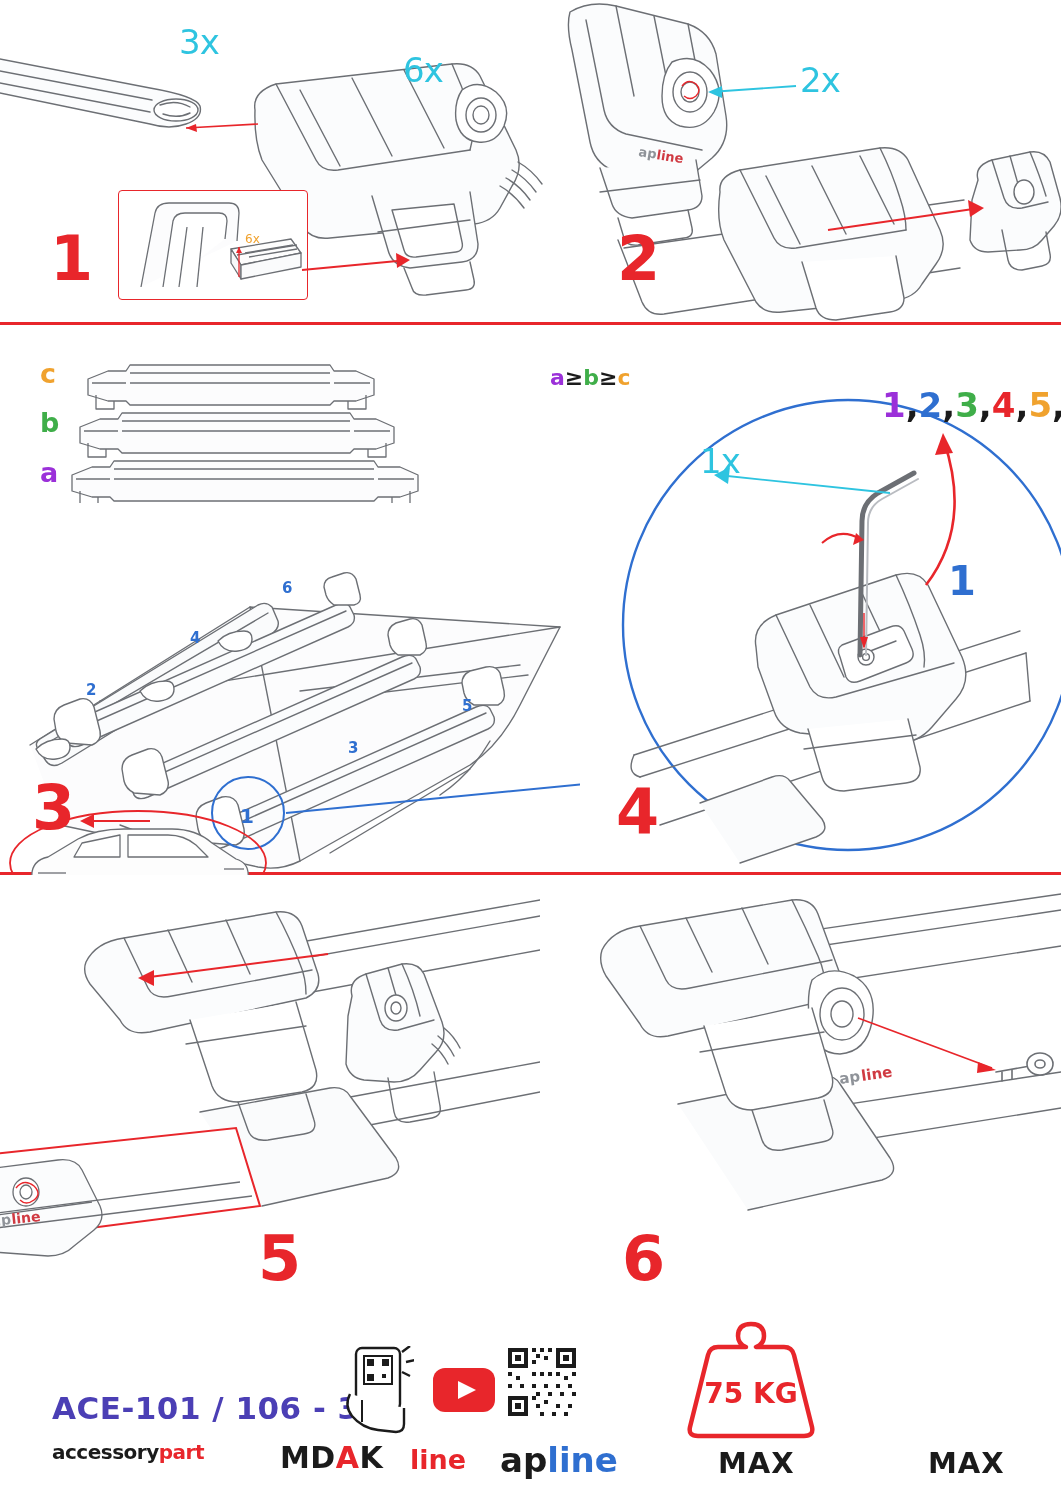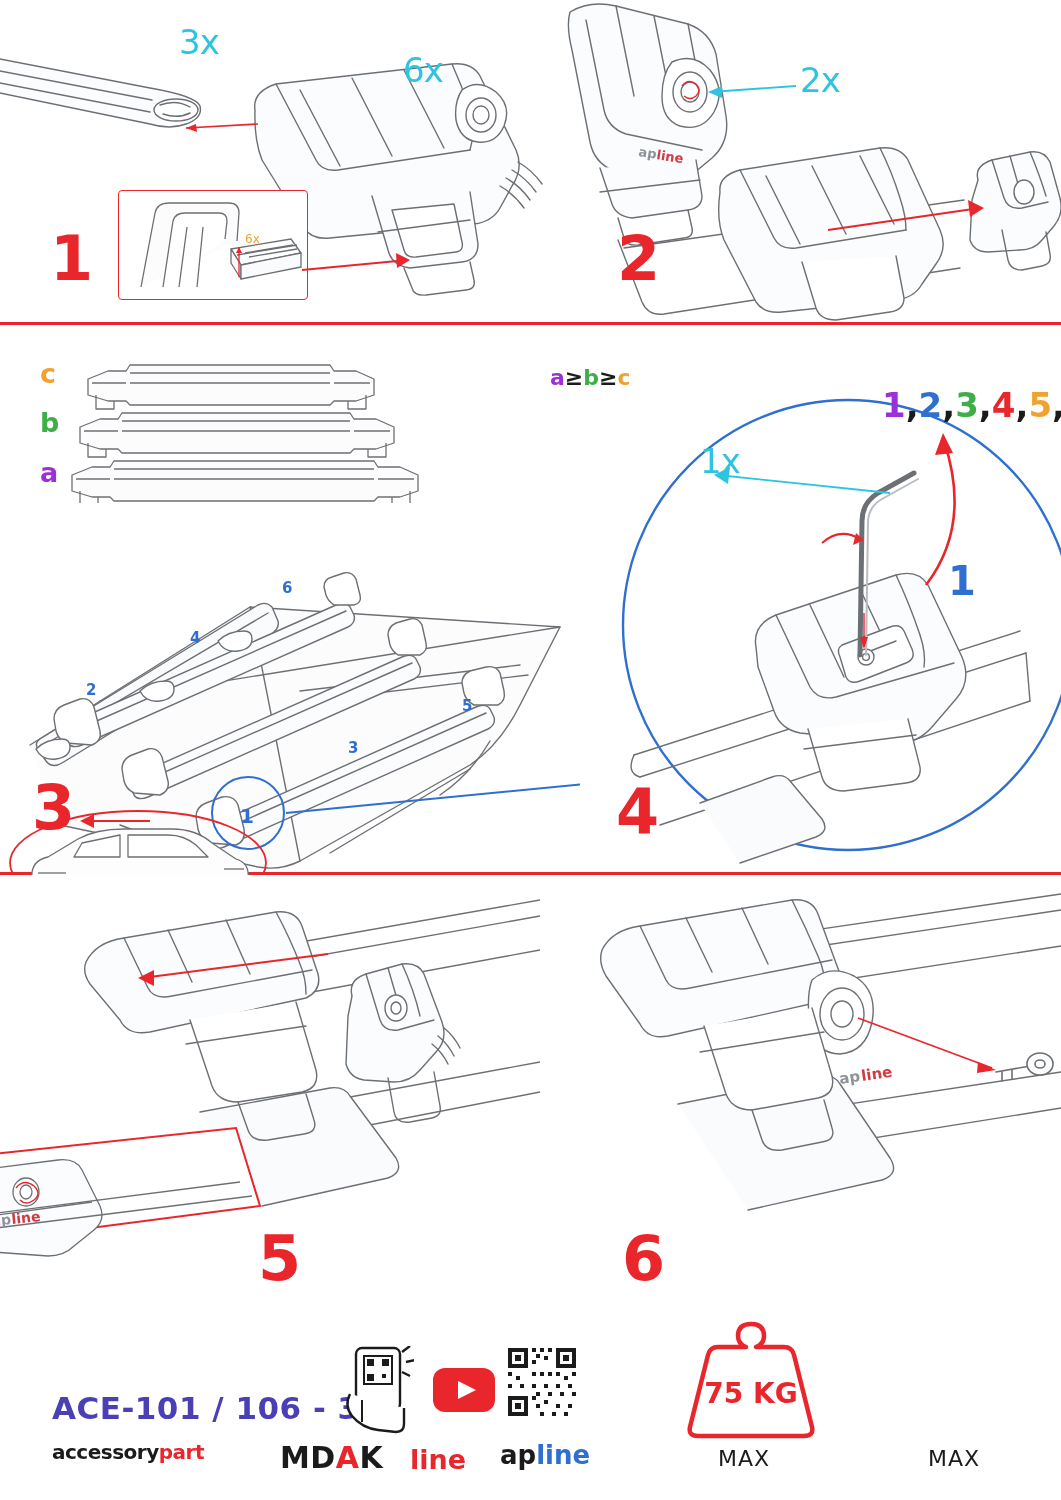--- a/index.html
+++ b/index.html
@@ -64,29 +64,29 @@
     letter-spacing: 0.5px;
   }
   .brand-mdak .a { color: #e8262b; }
   .brand-ipqi {
     font-size: 27px;
     font-weight: bold;
     color: #e8262b;
     letter-spacing: 0px;
   }
   .brand-apline {
-    font-size: 26px;
+    font-size: 34px;
     font-weight: bold;
     color: #1b1b1b;
   }
   .brand-apline .blue { color: #2f6fd0; }
   .max-label {
     font-family: "DejaVu Sans", sans-serif;
-    font-size: 22px;
-    font-weight: normal;
+    font-size: 29px;
+    font-weight: bold;
     color: #1b1b1b;
     letter-spacing: 1px;
   }
   .abc-label {
     font-family: "DejaVu Sans", sans-serif;
     font-size: 27px;
     font-weight: bold;
   }
   .rule-text { font-size: 22px; font-weight: bold; }
   .seq-text {

